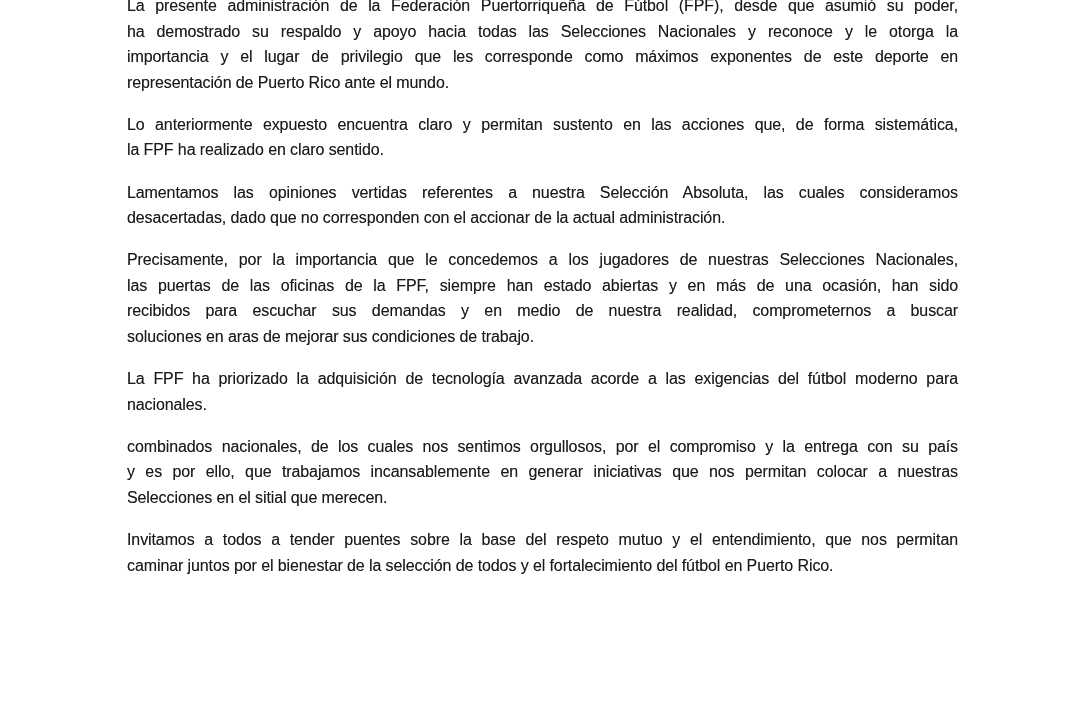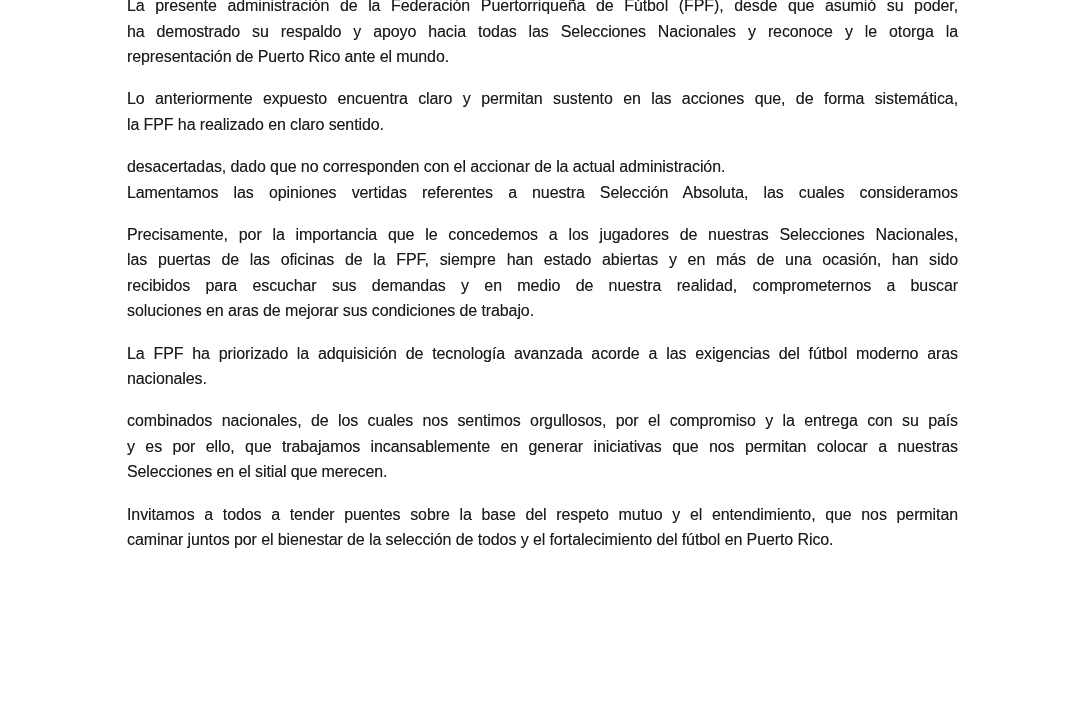--- a/index.html
+++ b/index.html
@@ -34,42 +34,43 @@
   }
 </style>
 </head>
 <body>
 
 <div class="doc">
 
   <div class="para">
     <div class="line">La presente administración de la Federación Puertorriqueña de Fútbol (FPF), desde que asumió su poder,</div>
     <div class="line">ha demostrado su respaldo y apoyo hacia todas las Selecciones Nacionales y reconoce y le otorga la</div>
+    <div class="line">importancia y el lugar de privilegio que les corresponde como máximos exponentes de este deporte en</div>
     <div class="line last">representación de Puerto Rico ante el mundo.</div>
   </div>
 
   <div class="para">
     <div class="line">Lo anteriormente expuesto encuentra claro y permitan sustento en las acciones que, de forma sistemática,</div>
     <div class="line last">la FPF ha realizado en claro sentido.</div>
   </div>
 
   <div class="para">
+    <div class="line">Lamentamos las opiniones vertidas referentes a nuestra Selección Absoluta, las cuales consideramos</div>
     <div class="line last">desacertadas, dado que no corresponden con el accionar de la actual administración.</div>
-    <div class="line">Lamentamos las opiniones vertidas referentes a nuestra Selección Absoluta, las cuales consideramos</div>
   </div>
 
   <div class="para">
     <div class="line">Precisamente, por la importancia que le concedemos a los jugadores de nuestras Selecciones Nacionales,</div>
     <div class="line">las puertas de las oficinas de la FPF, siempre han estado abiertas y en más de una ocasión, han sido</div>
     <div class="line">recibidos para escuchar sus demandas y en medio de nuestra realidad, comprometernos a buscar</div>
     <div class="line last">soluciones en aras de mejorar sus condiciones de trabajo.</div>
   </div>
 
   <div class="para">
-    <div class="line">La FPF ha priorizado la adquisición de tecnología avanzada acorde a las exigencias del fútbol moderno aras</div>
+    <div class="line">La FPF ha priorizado la adquisición de tecnología avanzada acorde a las exigencias del fútbol moderno para</div>
     <div class="line last">nacionales.</div>
   </div>
 
   <div class="para">
     <div class="line">combinados nacionales, de los cuales nos sentimos orgullosos, por el compromiso y la entrega con su país</div>
     <div class="line">y es por ello, que trabajamos incansablemente en generar iniciativas que nos permitan colocar a nuestras</div>
     <div class="line last">Selecciones en el sitial que merecen.</div>
   </div>
 
   <div class="para">

